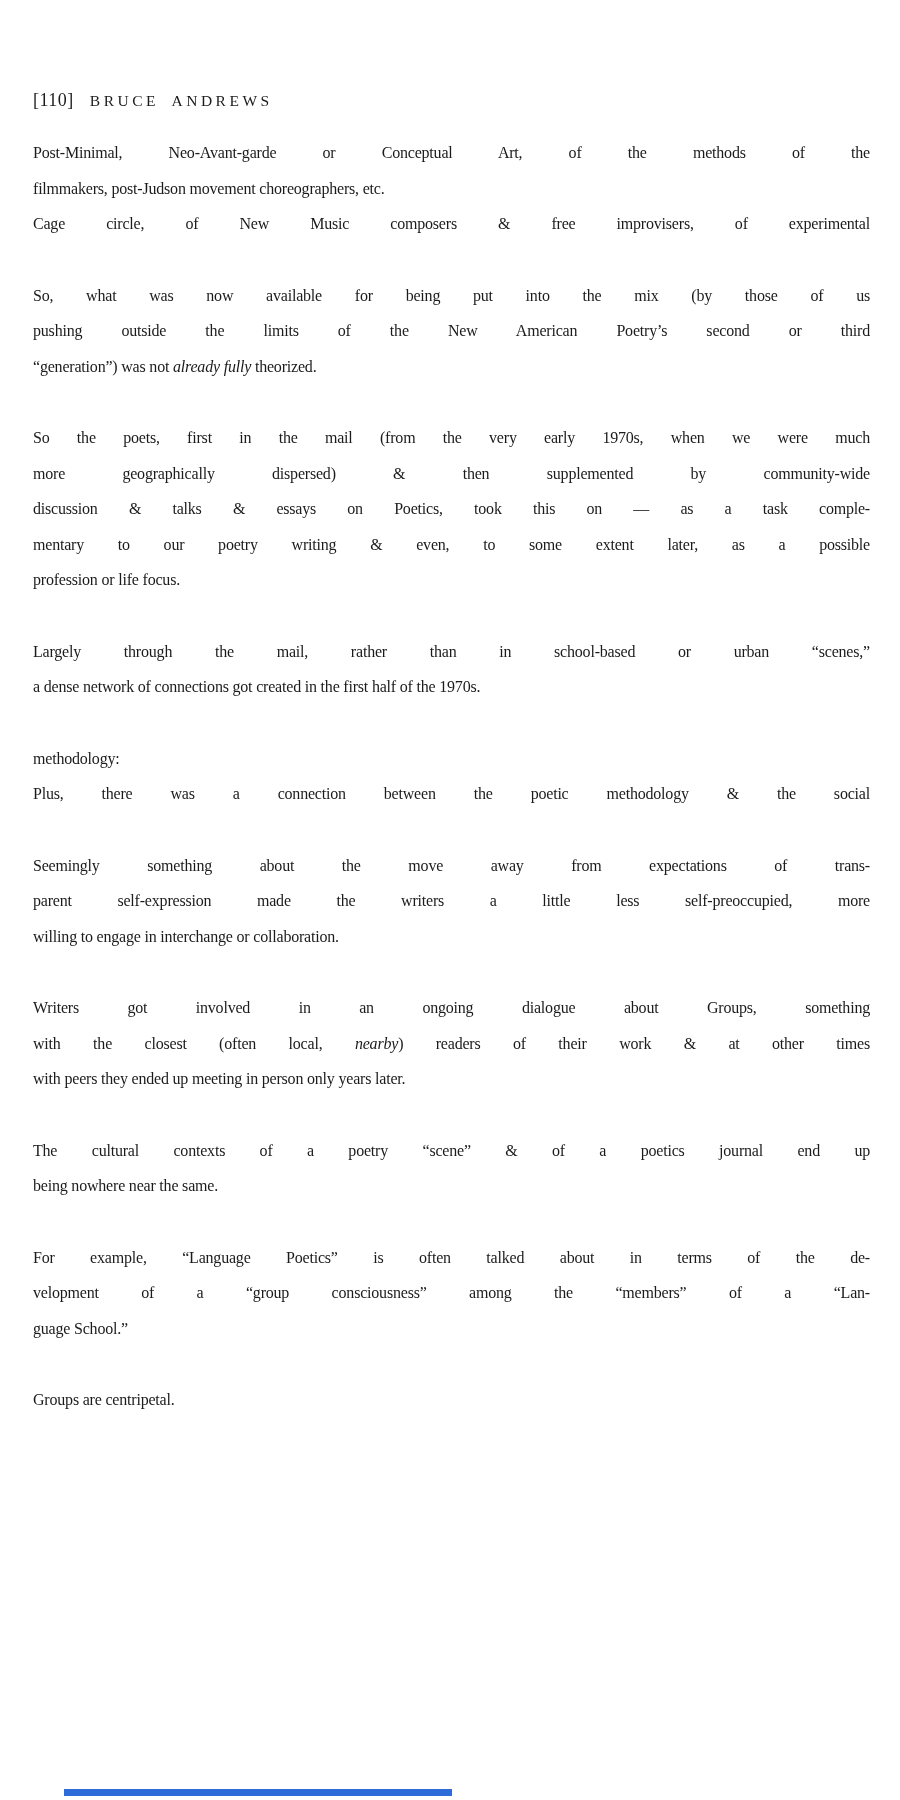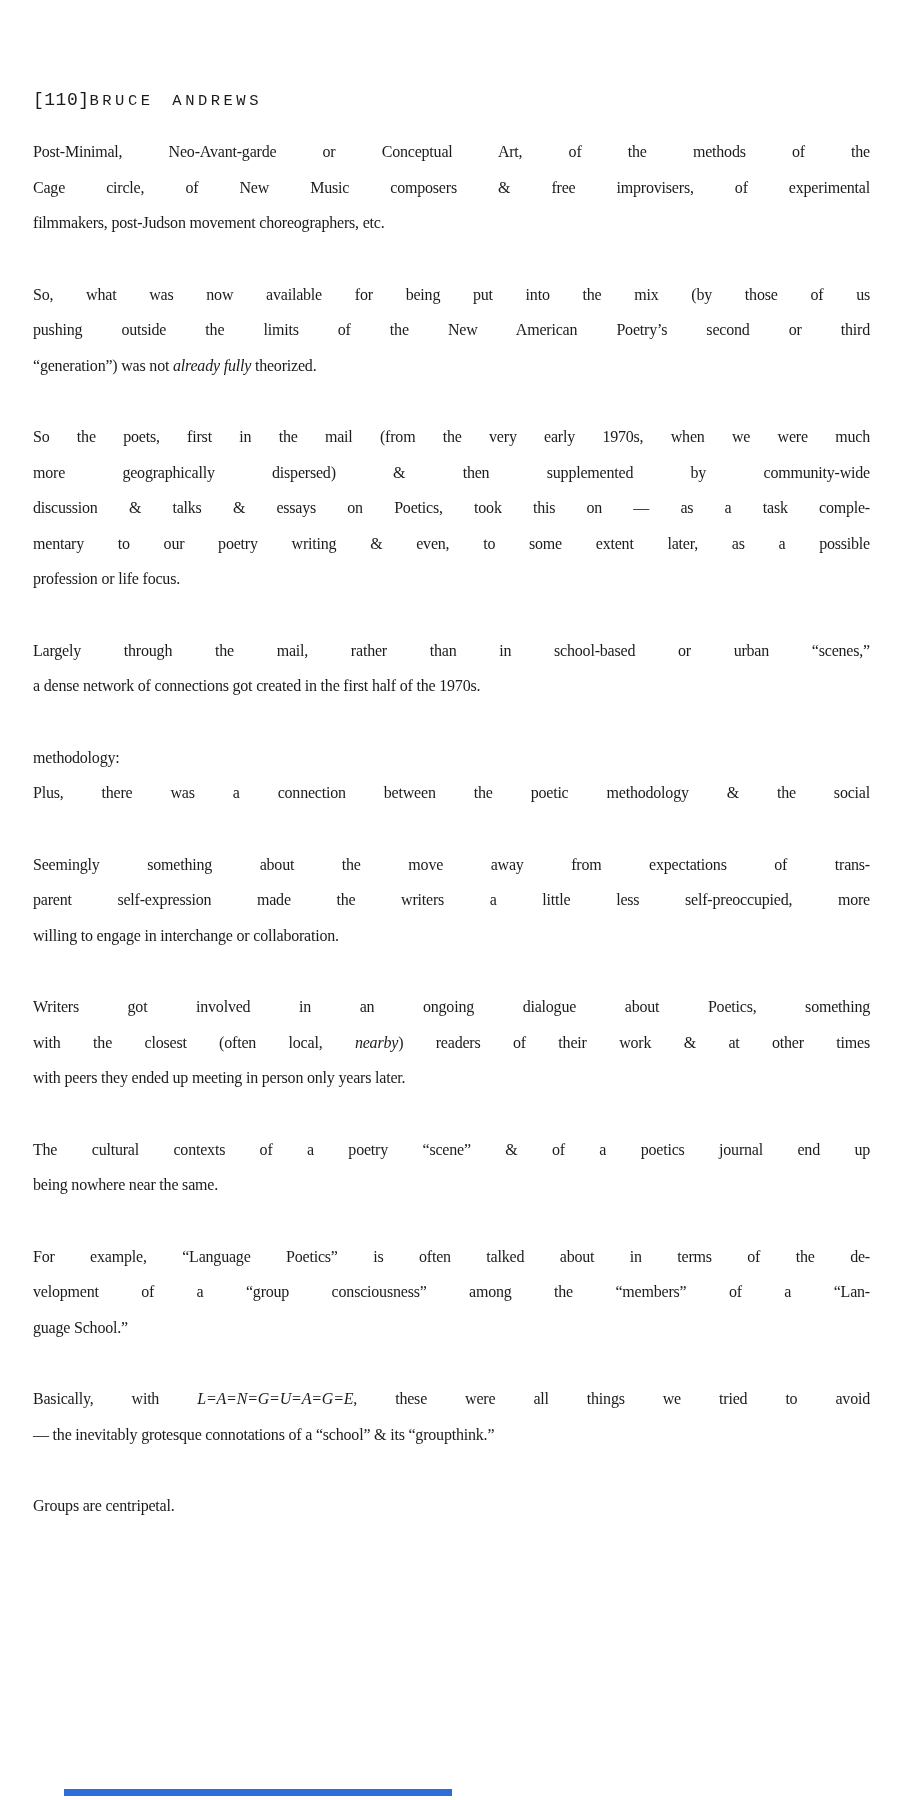--- a/index.html
+++ b/index.html
@@ -14,30 +14,29 @@
     color: #1b1b1b;
   }
   .page {
     padding: 90px 30px 0 33px;
   }
   .running-head {
     display: flex;
     align-items: baseline;
     margin-bottom: 24px;
     white-space: nowrap;
-    font-family: Liberation Mono, monospace;
   }
   .folio {
     font-size: 18px;
     letter-spacing: 0.5px;
   }
   .author {
     font-size: 15.5px;
     letter-spacing: 3.5px;
-    margin-left: 0;
+    margin-left: 16px;
     word-spacing: 6px;
   }
   .body-text {
     font-size: 16px;
     line-height: 35.5px;
     letter-spacing: -0.2px;
   }
   .para { margin-bottom: 36px; }
   .para:last-child { margin-bottom: 0; }
   .line {
@@ -62,22 +61,22 @@
 <body>
 
 <div class="page">
   <div class="running-head">
     <span class="folio">[110]</span>
     <span class="author">BRUCE ANDREWS</span>
   </div>
   <main class="body-text">
       <div class="para">
         <div class="line"><span>Post-Minimal, Neo-Avant-garde or Conceptual Art, of the methods of the</span></div>
+        <div class="line last"><span>filmmakers, post-Judson movement choreographers, etc.</span></div>
         <div class="line"><span>Cage circle, of New Music composers &amp; free improvisers, of experimental</span></div>
-        <div class="line last"><span>filmmakers, post-Judson movement choreographers, etc.</span></div>
       </div>
       <div class="para">
         <div class="line"><span>So, what was now available for being put into the mix (by those of us</span></div>
         <div class="line"><span>pushing outside the limits of the New American Poetry’s second or third</span></div>
         <div class="line last"><span>“generation”) was not </span><em>already fully</em><span> theorized.</span></div>
       </div>
       <div class="para">
         <div class="line"><span>So the poets, first in the mail (from the very early 1970s, when we were much</span></div>
         <div class="line"><span>more geographically dispersed) &amp; then supplemented by community-wide</span></div>
         <div class="line"><span>discussion &amp; talks &amp; essays on Poetics, took this on — as a task comple-</span></div>
@@ -91,36 +90,32 @@
       <div class="para">
         <div class="line last"><span>methodology:</span></div>
         <div class="line"><span>Plus, there was a connection between the poetic methodology &amp; the social</span></div>
       </div>
       <div class="para">
         <div class="line"><span>Seemingly something about the move away from expectations of trans-</span></div>
         <div class="line"><span>parent self-expression made the writers a little less self-preoccupied, more</span></div>
         <div class="line last"><span>willing to engage in interchange or collaboration.</span></div>
       </div>
       <div class="para">
-        <div class="line"><span>Writers got involved in an ongoing dialogue about Poetics, something</span></div>
+        <div class="line"><span>Writers got involved in an ongoing dialogue about Groups, something</span></div>
         <div class="line"><span>with the closest (often local, </span><em>nearby</em><span>) readers of their work &amp; at other times</span></div>
         <div class="line last"><span>with peers they ended up meeting in person only years later.</span></div>
       </div>
       <div class="para">
         <div class="line"><span>The cultural contexts of a poetry “scene” &amp; of a poetics journal end up</span></div>
         <div class="line last"><span>being nowhere near the same.</span></div>
       </div>
       <div class="para">
         <div class="line"><span>For example, “Language Poetics” is often talked about in terms of the de-</span></div>
         <div class="line"><span>velopment of a “group consciousness” among the “members” of a “Lan-</span></div>
         <div class="line last"><span>guage School.”</span></div>
       </div>
       <div class="para">
-        <div class="line"><span>Basically, with </span><em>L=A=N=G=U=A=G=E</em><span>, these were all things we tried to avoid</span></div>
-        <div class="line last"><span>— the inevitably grotesque connotations of a “school” &amp; its “groupthink.”</span></div>
-      </div>
-      <div class="para">
         <div class="line last"><span>Groups are centripetal.</span></div>
       </div>
     </main>
 </div>
 
 <div class="accent-bar" style="background: rgb(46, 108, 217);"></div>
 
 </body></html>

